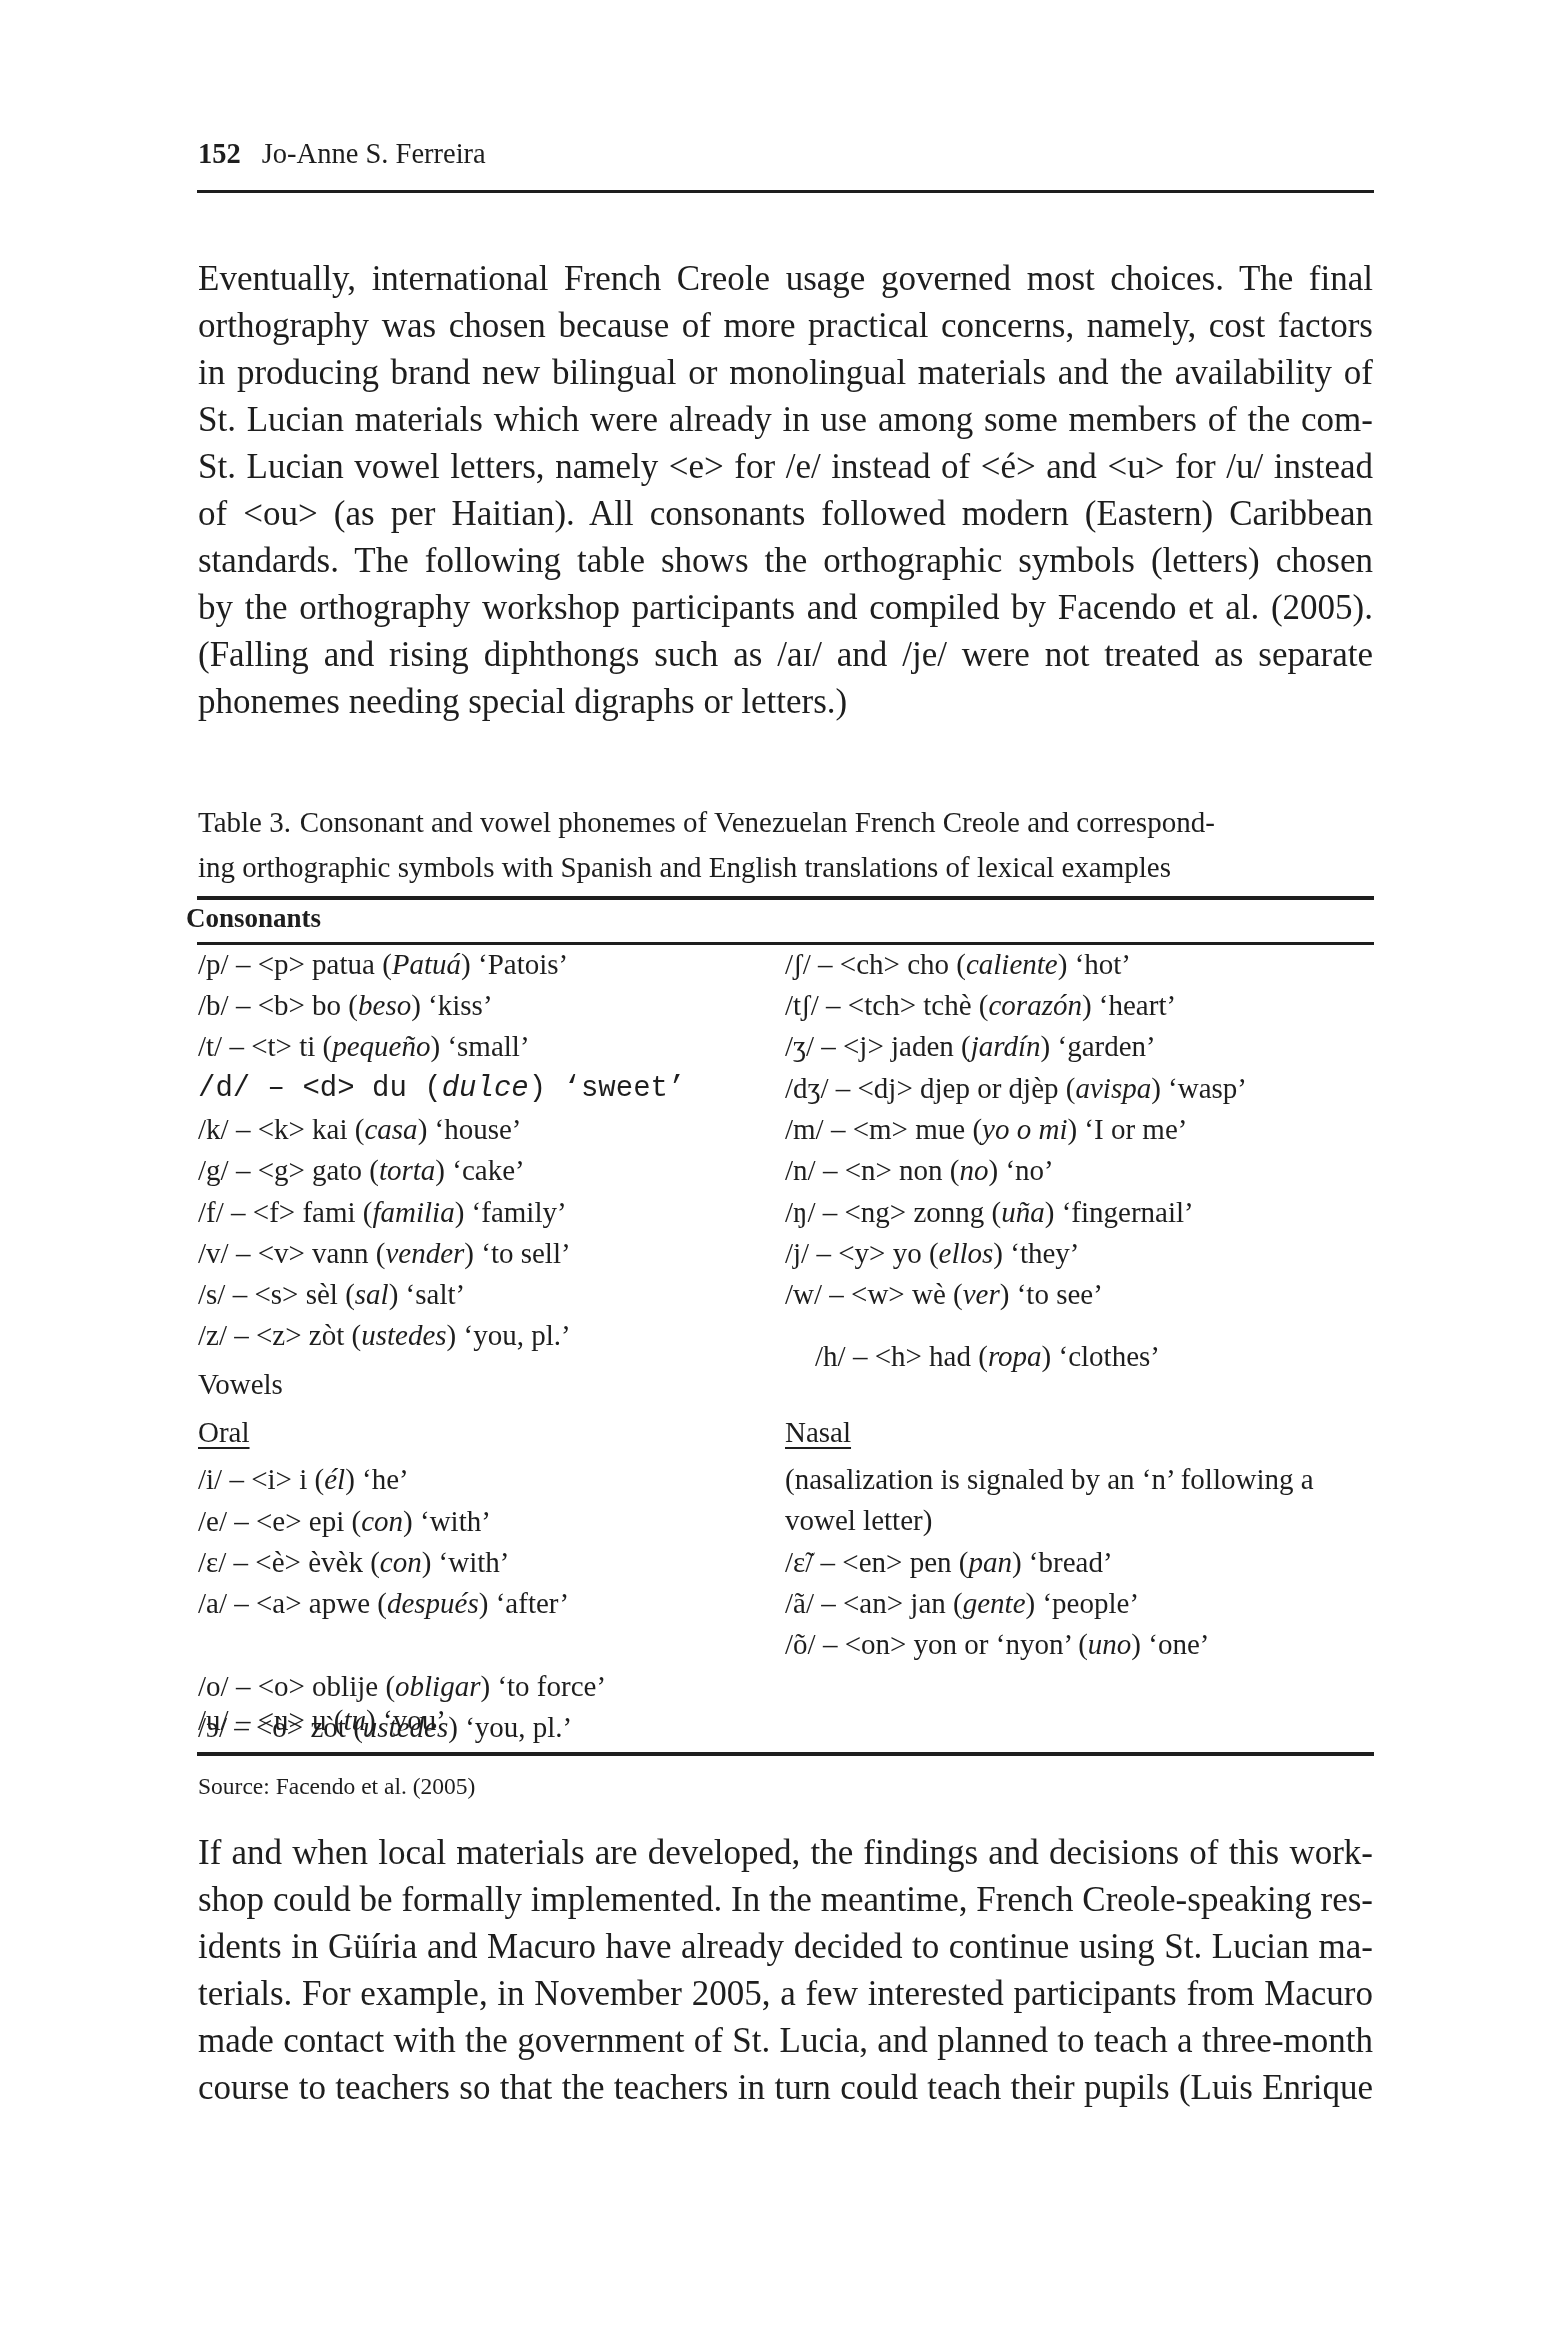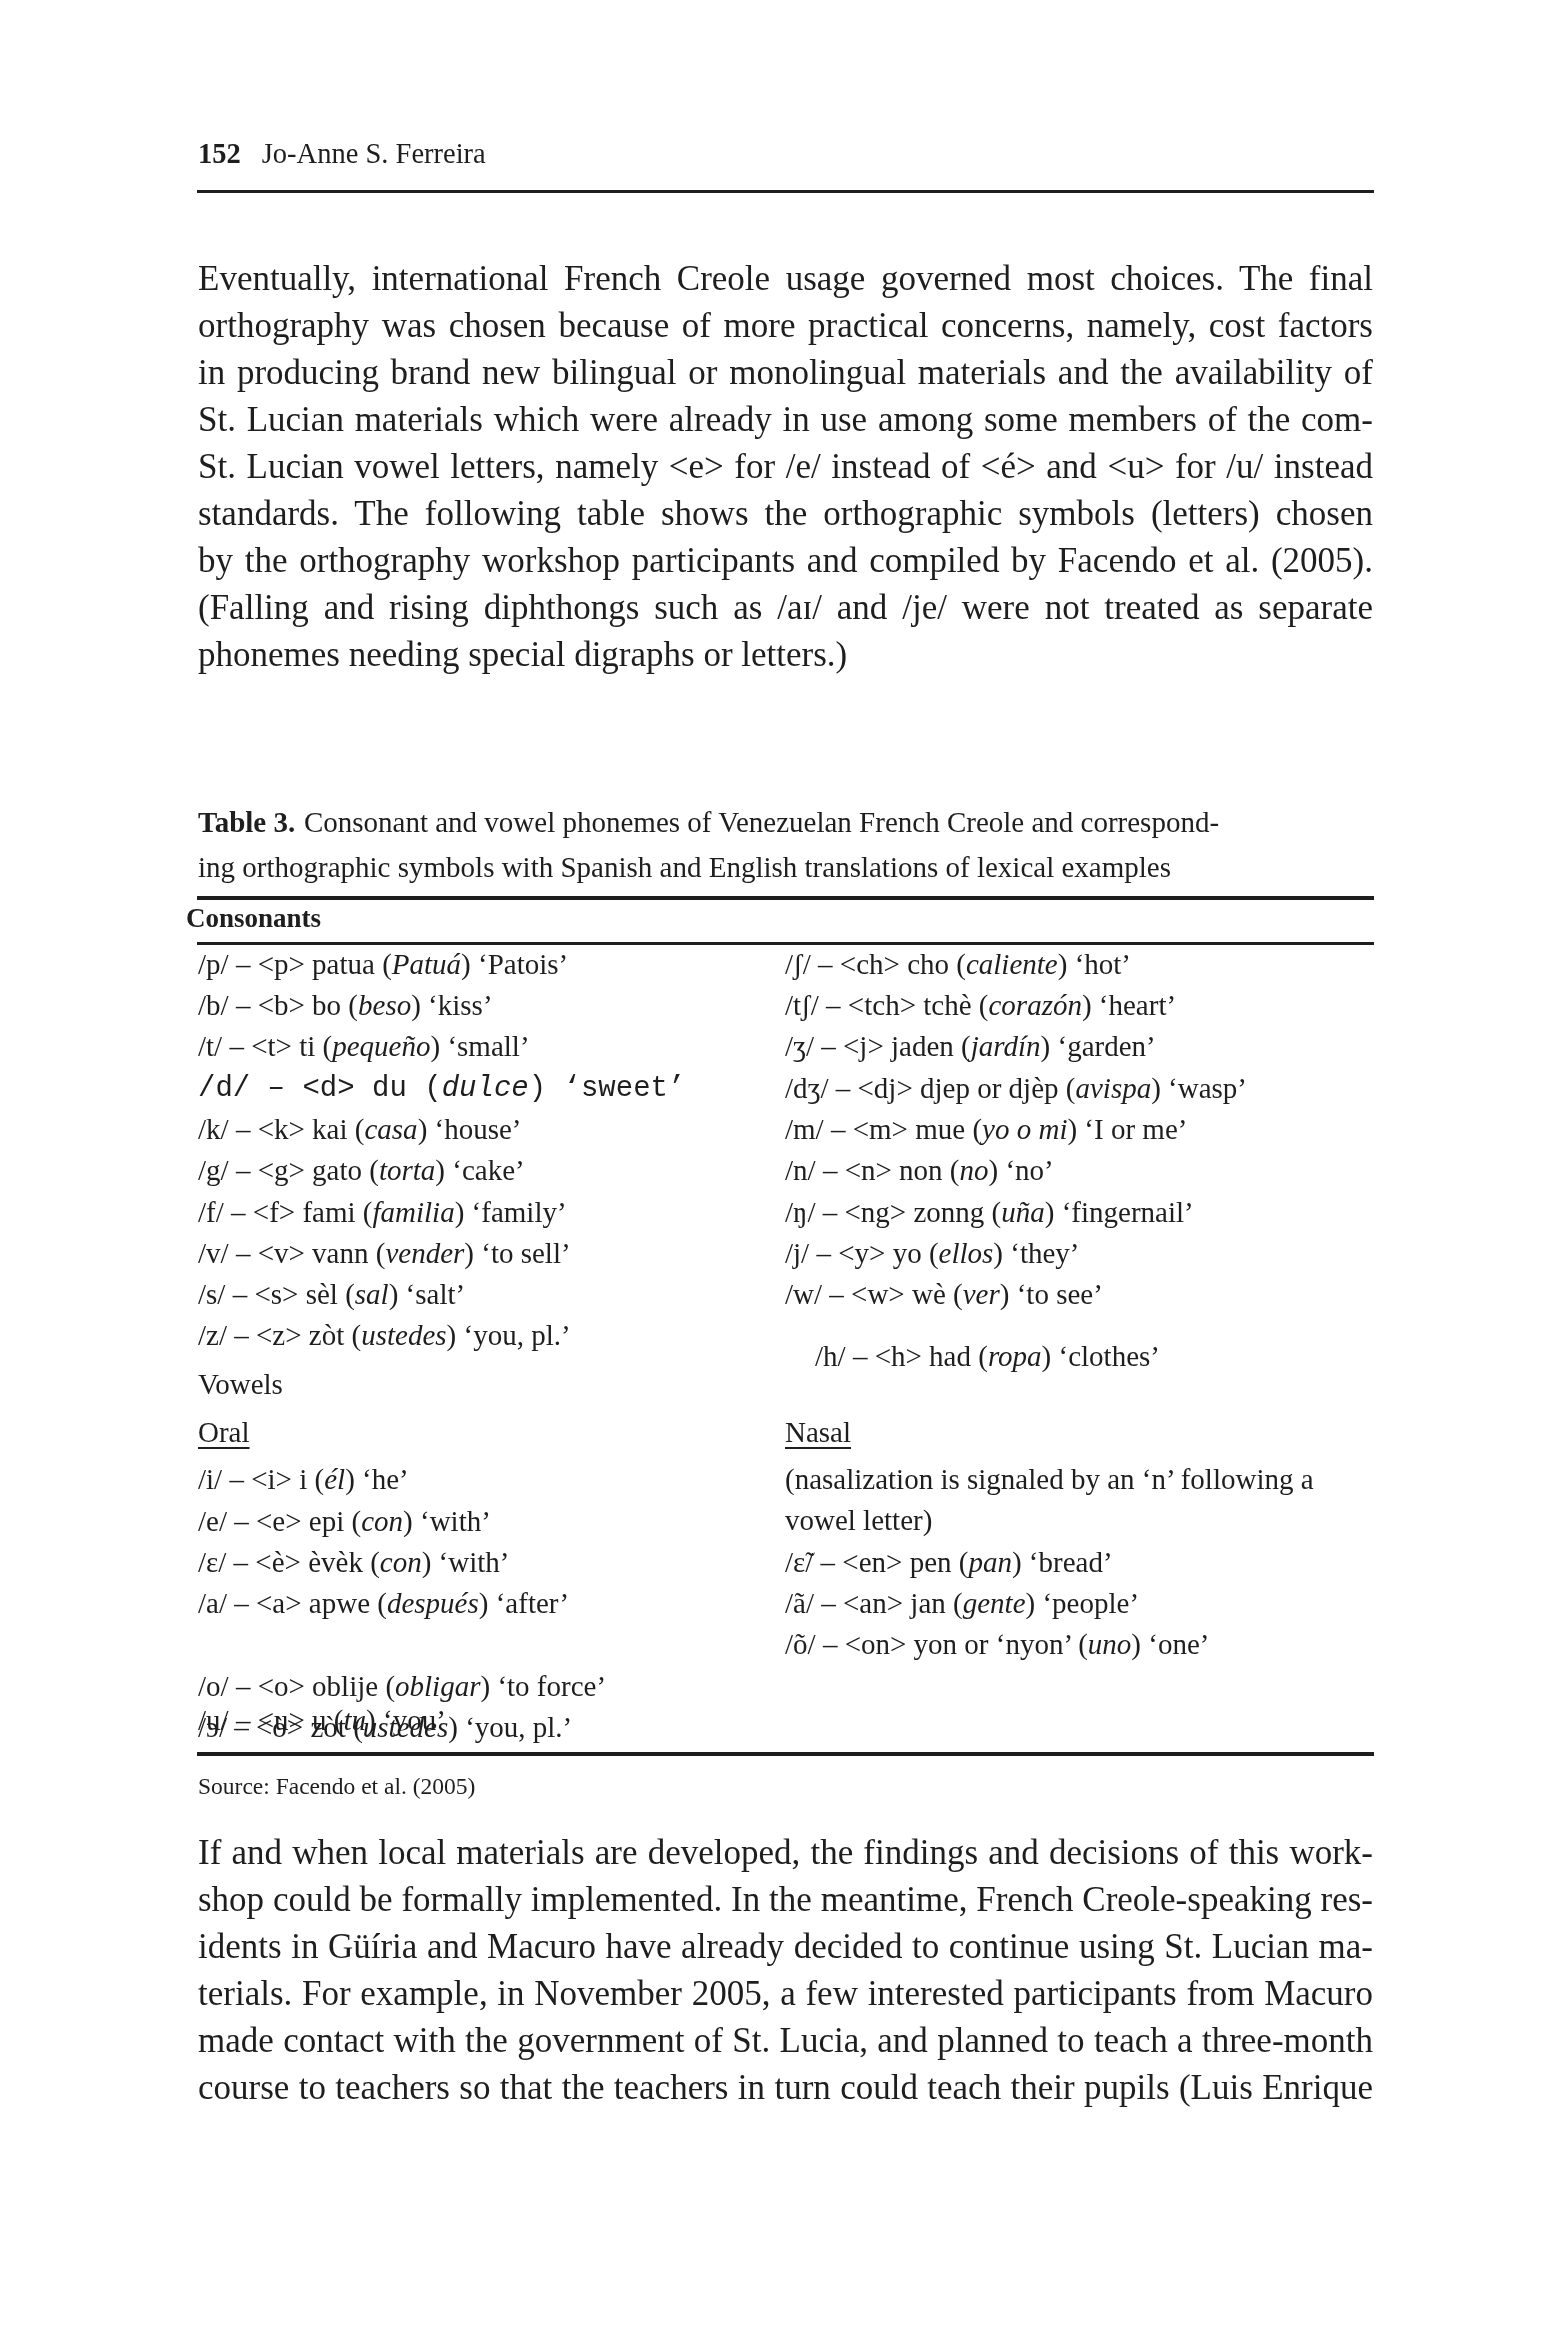--- a/index.html
+++ b/index.html
@@ -9,21 +9,21 @@
   .header { left: 198px; top: 138px; width: 1175px; height: 37px; font-size: 28.5px; }
   .header .pgnum { font-weight: bold; margin-right: 21px; }
   .hrule { left: 197px; top: 190px; width: 1177px; height: 3.1px; background: #1e1e1e; }
   .para { left: 198px; width: 1175px; font-size: 35px; line-height: 47px;
           text-align: justify; text-align-last: auto; }
   .para .line { display: block; text-align: justify; text-align-last: justify; white-space: nowrap; }
   .para .line.last { text-align-last: left; }
   .p1 { top: 255px; }
   .caption { left: 198px; top: 800px; width: 1175px; font-size: 29px; line-height: 45px; }
   .caption .line { display: block; white-space: nowrap; }
-  .caption .lbl { font-weight: bold; margin-right: 8.7px; }
+  .caption .lbl { font-weight: normal; margin-right: 8.7px; }
   .thick { left: 197px; top: 896px; width: 1177px; height: 3.7px; background: #1e1e1e; }
   .thin  { left: 197px; top: 942px; width: 1177px; height: 2.5px; background: #1e1e1e; }
   .bottomrule { left: 197px; top: 1752px; width: 1177px; height: 3.7px; background: #1e1e1e; }
   .sec-consonants { left: 186px; top: 903px; font-size: 27px; font-weight: bold; }
   .row { position: absolute; font-size: 29px; white-space: nowrap; }
   .colL { left: 198px; }
   .colR { left: 785px; }
   .row i { font-style: italic; }
   .vowels-label { left: 198px; top: 1368px; font-size: 29px; }
   .sub { font-size: 29px; text-decoration: underline; text-underline-offset: 5px; text-decoration-thickness: 1.9px; }
@@ -37,20 +37,21 @@
   <span class="pgnum">152</span><span>Jo-Anne S. Ferreira</span>
 </div>
 <div class="abs hrule"></div>
 
 <div class="abs para p1">
   <span class="line">Eventually, international French Creole usage governed most choices. The final</span>
   <span class="line">orthography was chosen because of more practical concerns, namely, cost factors</span>
   <span class="line">in producing brand new bilingual or monolingual materials and the availability of</span>
   <span class="line">St. Lucian materials which were already in use among some members of the com-</span>
   <span class="line">St. Lucian vowel letters, namely &lt;e&gt; for /e/ instead of &lt;é&gt; and &lt;u&gt; for /u/ instead</span>
+  <span class="line">of &lt;ou&gt; (as per Haitian). All consonants followed modern (Eastern) Caribbean</span>
   <span class="line">standards. The following table shows the orthographic symbols (letters) chosen</span>
   <span class="line">by the orthography workshop participants and compiled by Facendo et al. (2005).</span>
   <span class="line">(Falling and rising diphthongs such as /aɪ/ and /je/ were not treated as separate</span>
   <span class="line last">phonemes needing special digraphs or letters.)</span>
 </div>
 
 <div class="abs caption">
   <span class="line"><span class="lbl">Table 3.</span><span>Consonant and vowel phonemes of Venezuelan French Creole and correspond-</span></span>
   <span class="line">ing orthographic symbols with Spanish and English translations of lexical examples</span>
 </div>

